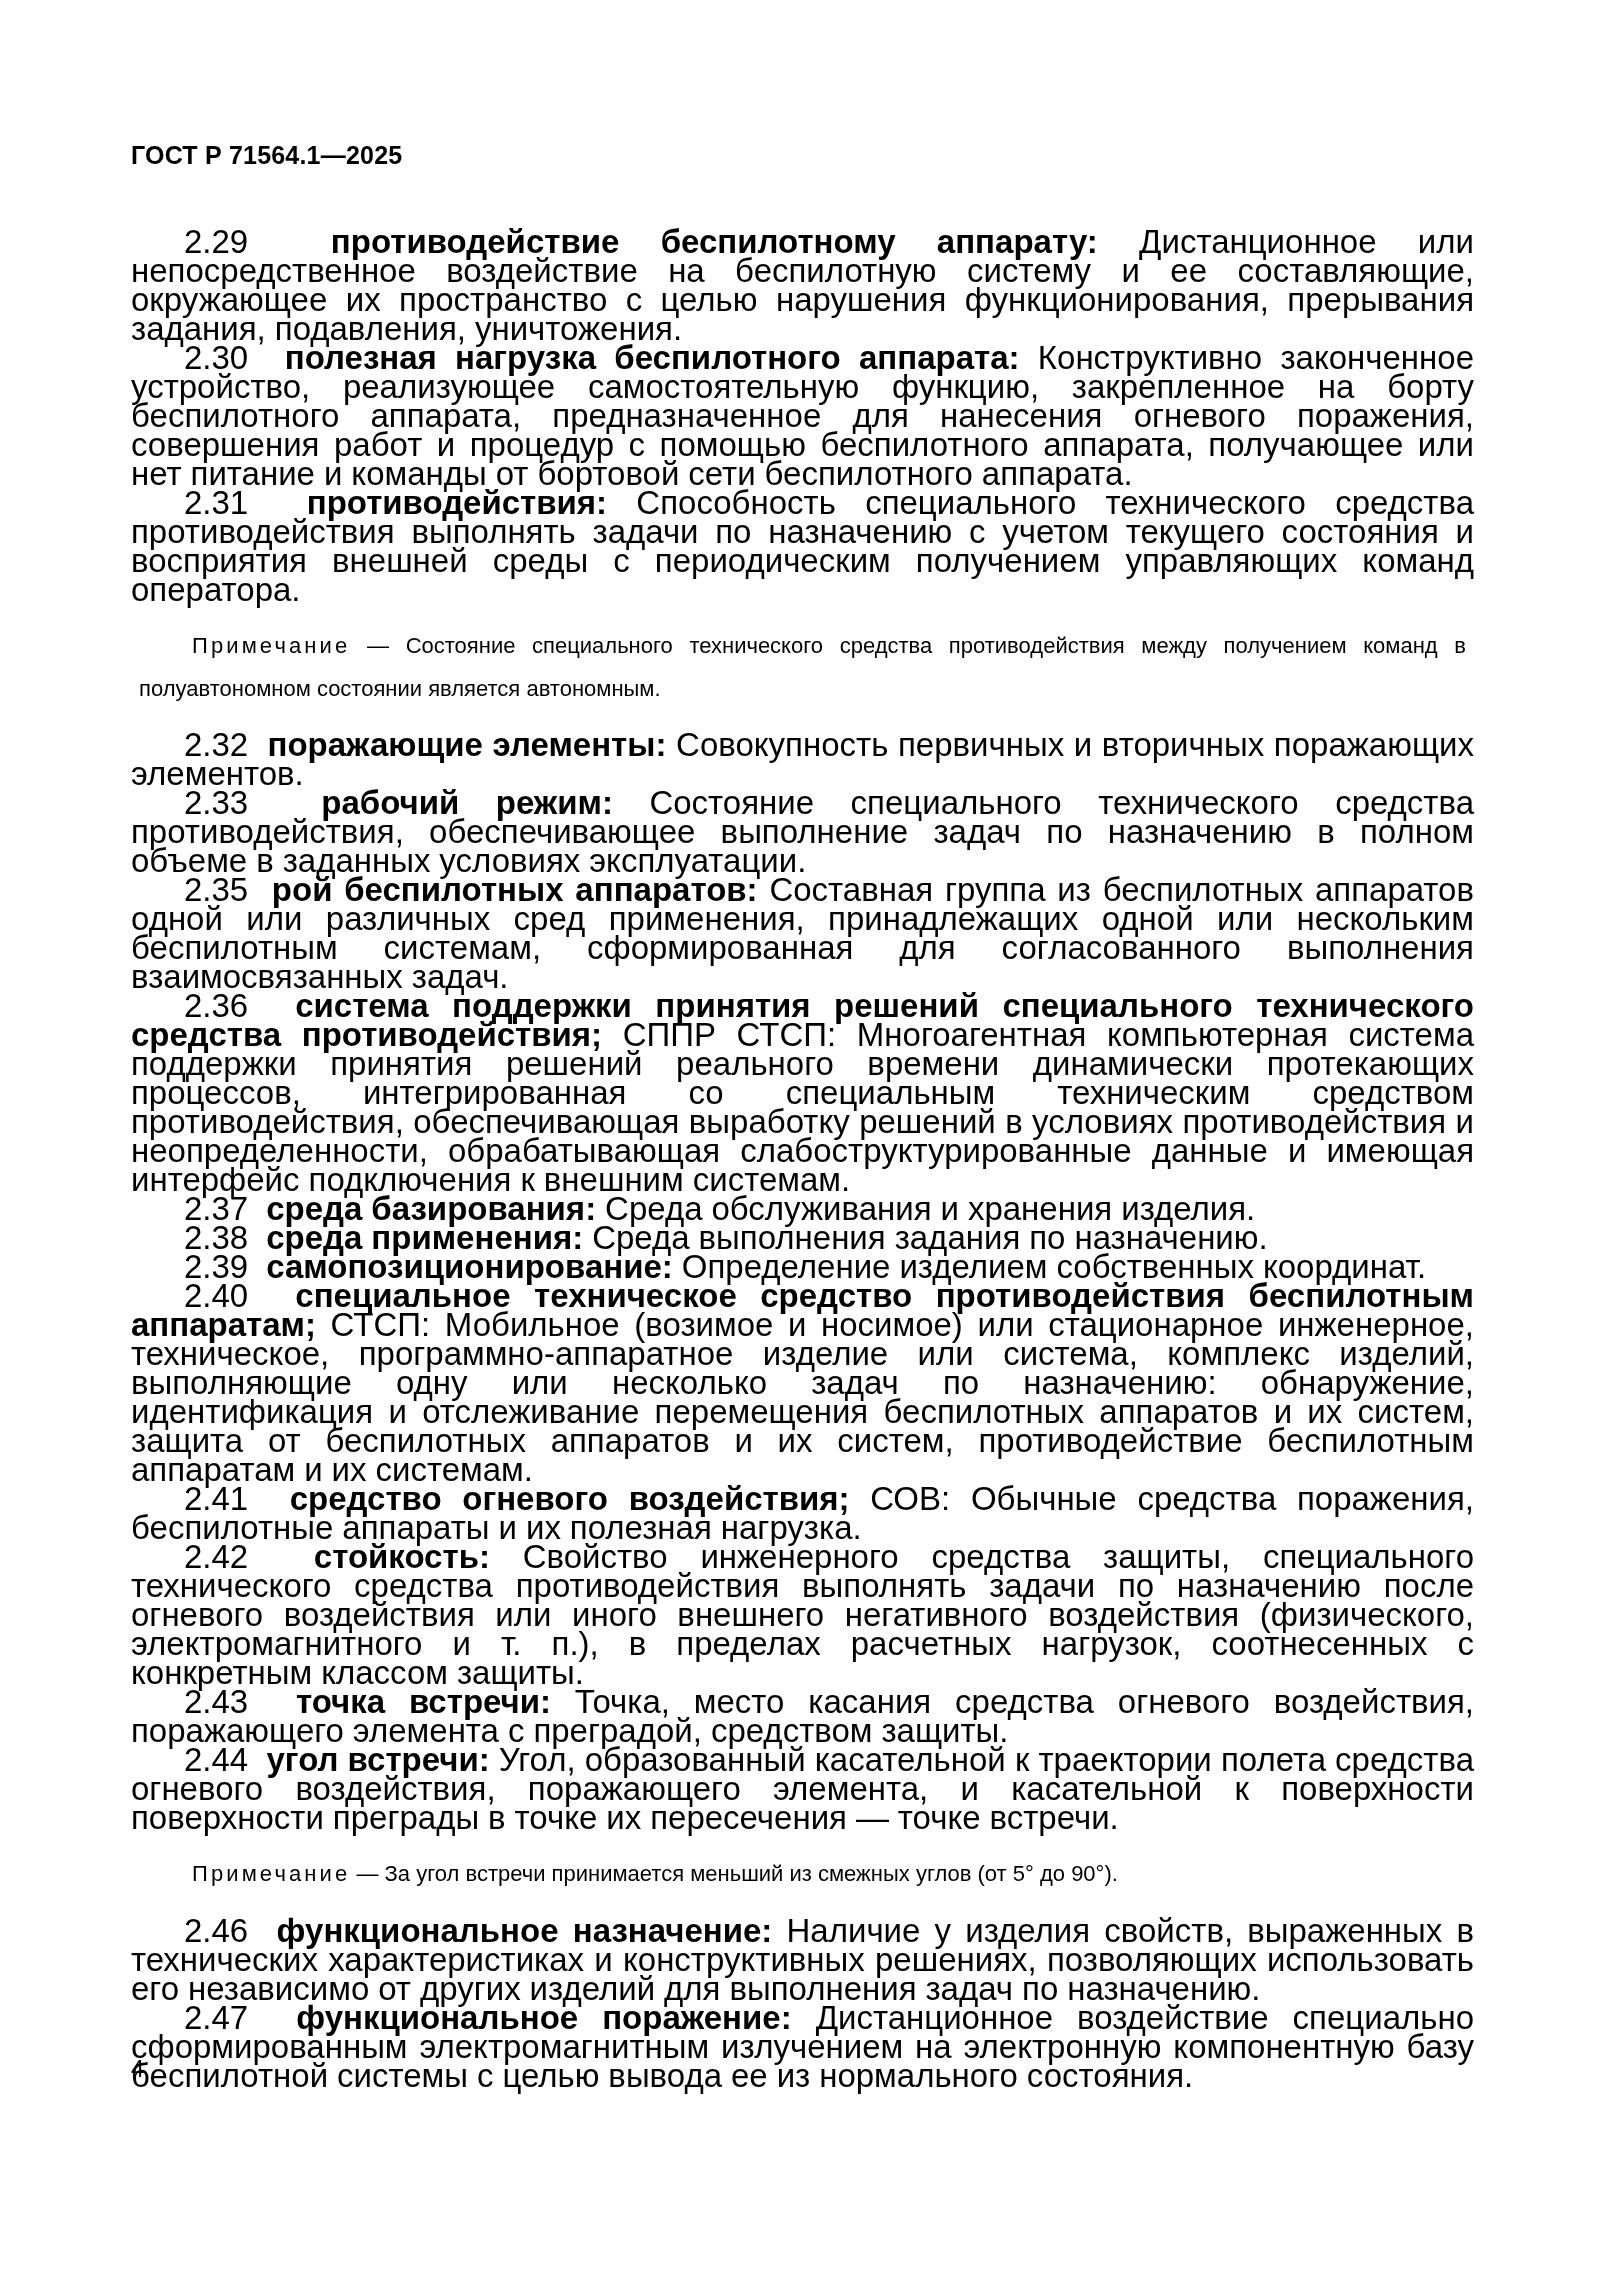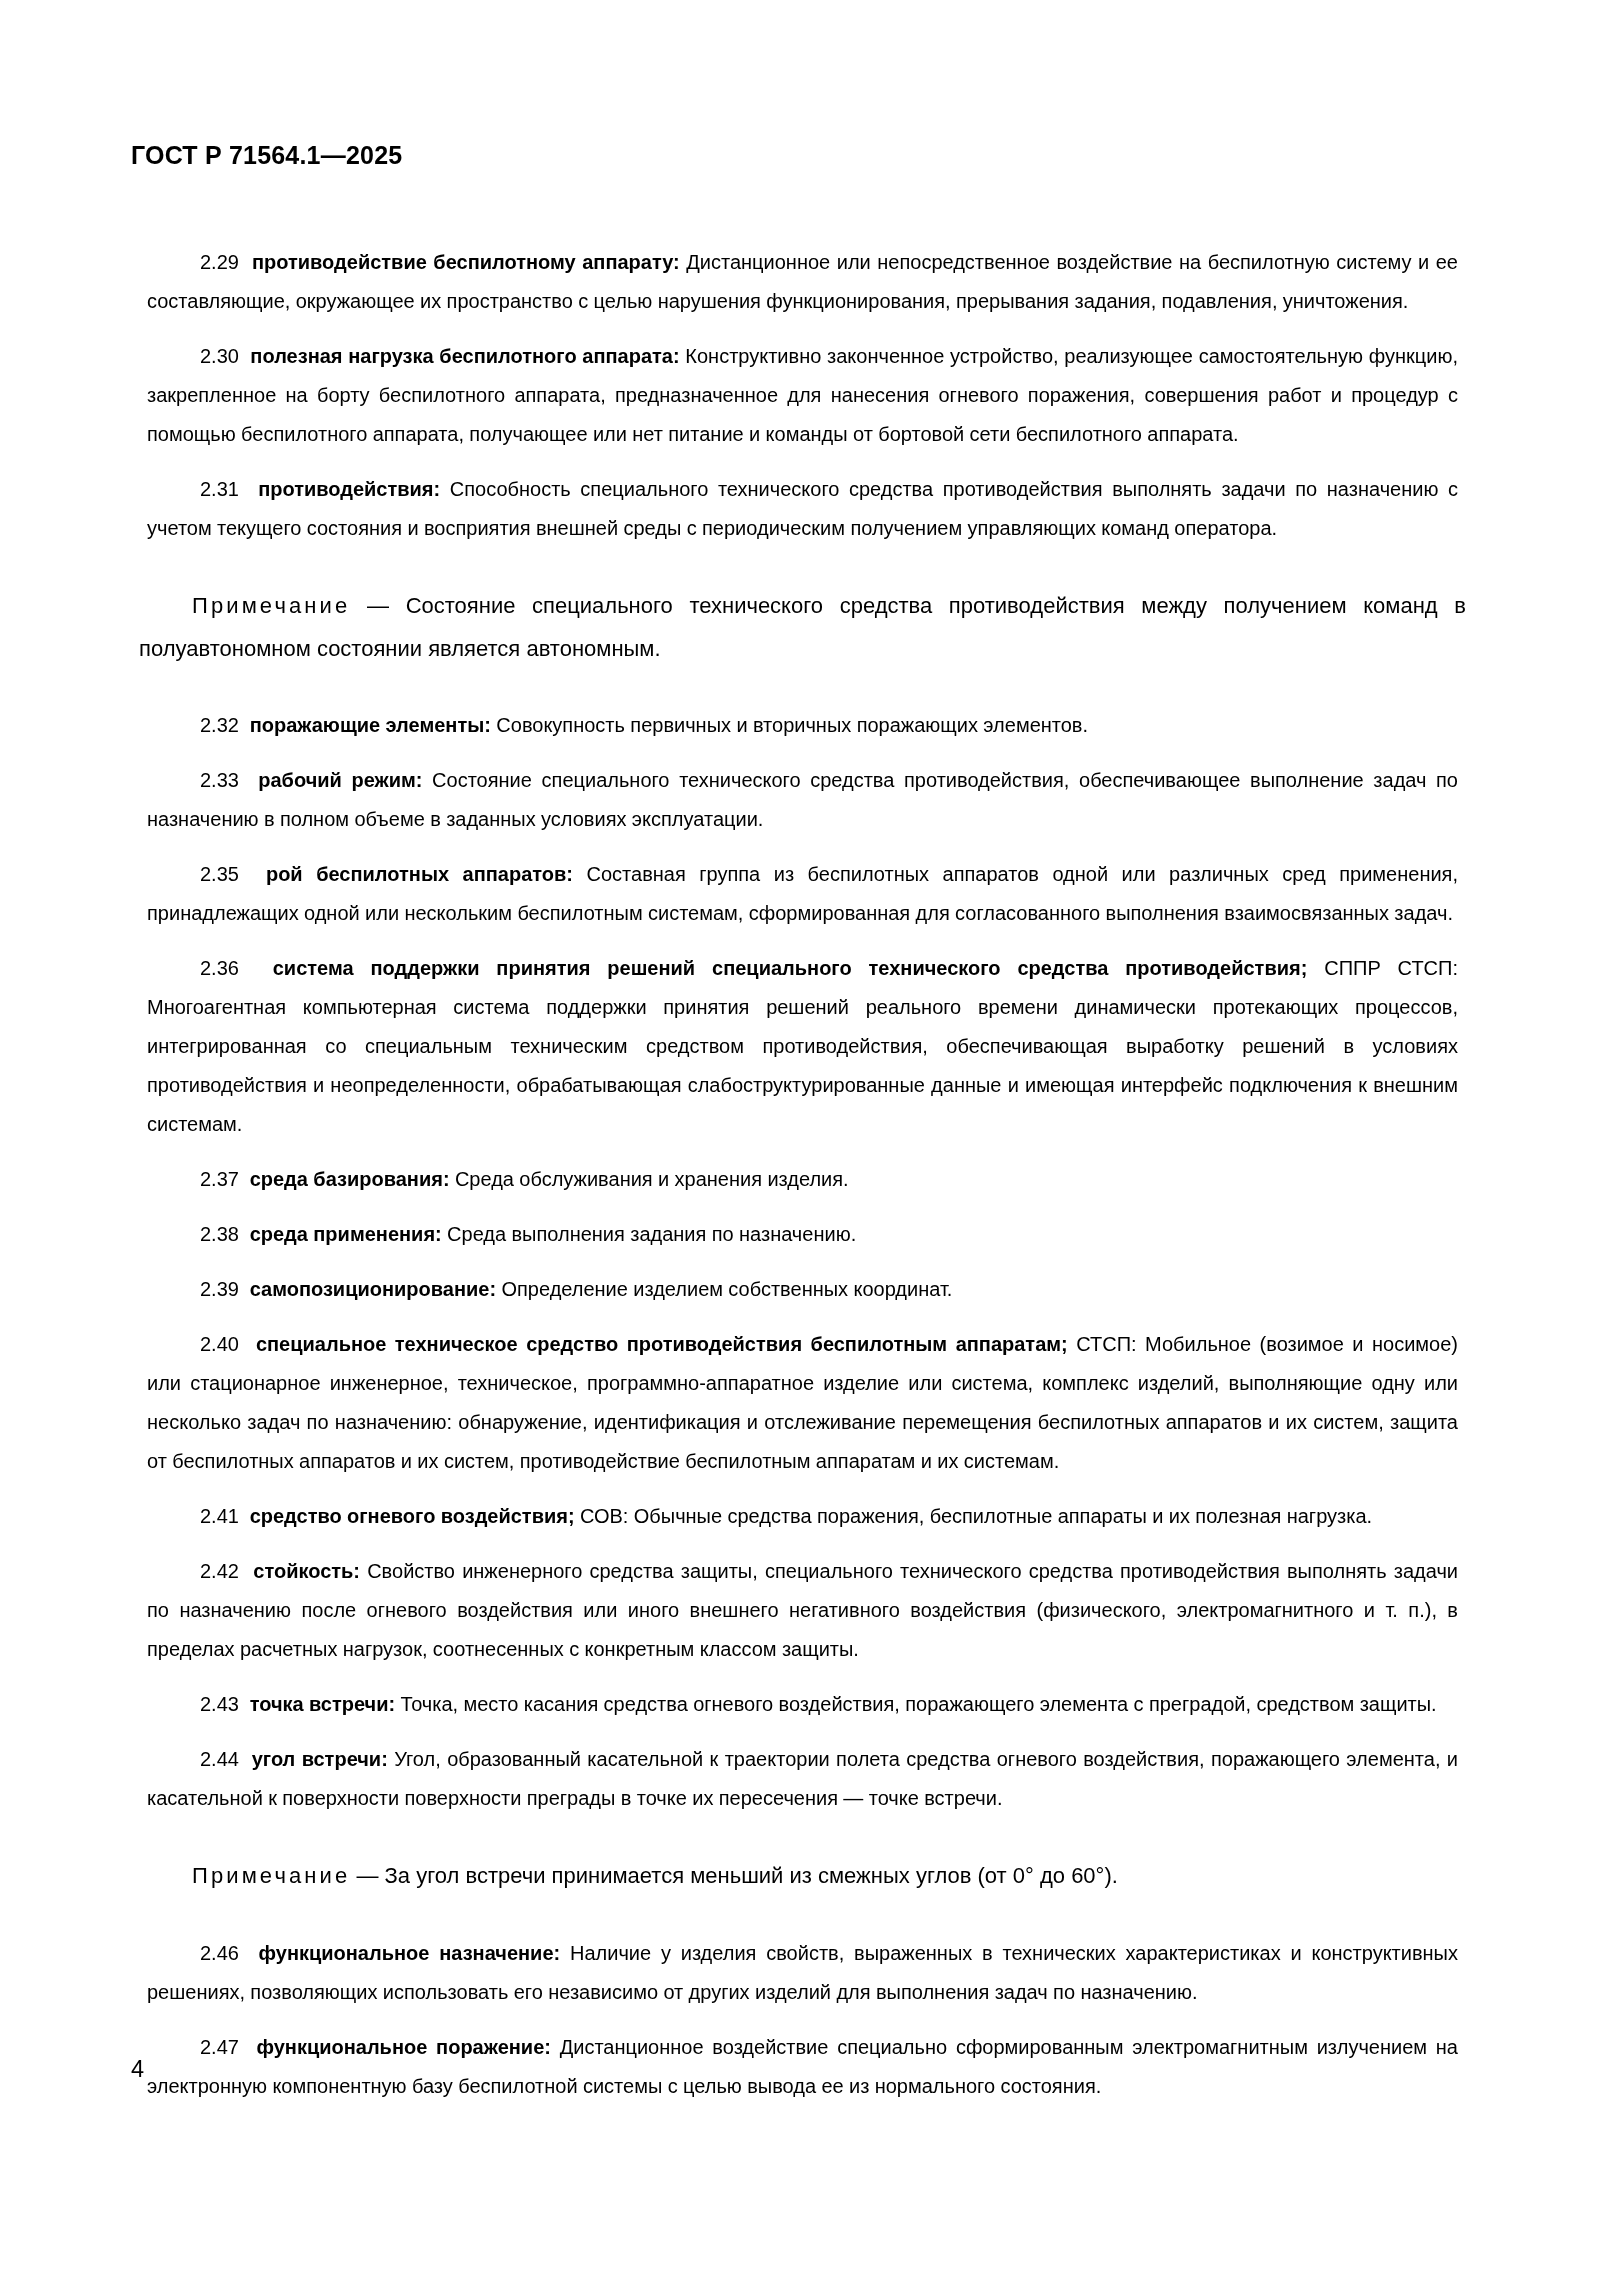--- a/index.html
+++ b/index.html
@@ -29,24 +29,24 @@
     line-height: 1;
     white-space: nowrap;
   }
   .body-block {
     position: absolute;
     left: 131px;
     top: 227px;
     width: 1343px;
   }
   p.para {
-    margin: 16px;
+    margin: 0;
     padding: 0;
-    font-size: 20px;
-    line-height: 39px;
+    font-size: 33px;
+    line-height: 29px;
     text-align: justify;
     text-justify: inter-word;
     text-indent: 53px;
     hyphens: manual;
     -webkit-hyphens: manual;
     word-spacing: -0.2px;
   }
   p.para.last-line-left {
     text-align-last: left;
   }
@@ -122,21 +122,21 @@
     <p class="para term-num"><span>2.41</span>&nbsp;&nbsp;<span class="term">средство огневого воздействия;</span><span> СОВ: Обычные средства поражения, беспилотные аппараты и их полезная нагрузка.</span></p>
 
     <p class="para term-num"><span>2.42</span>&nbsp;&nbsp;<span class="term">стойкость:</span><span> Свойство инженерного средства защиты, специального технического средства противодействия выполнять задачи по назначению после огневого воздействия или иного внешнего негативного воздействия (физического, электромагнитного и т. п.), в пределах расчетных нагрузок, соотнесенных с конкретным классом защиты.</span></p>
 
     <p class="para term-num"><span>2.43</span>&nbsp;&nbsp;<span class="term">точка встречи:</span><span> Точка, место касания средства огневого воздействия, поражающего элемента с преградой, средством защиты.</span></p>
 
     <p class="para term-num"><span>2.44</span>&nbsp;&nbsp;<span class="term">угол встречи:</span><span> Угол, образованный касательной к траектории полета средства огневого воздействия, поражающего элемента, и касательной к поверхности поверхности преграды в точке их пересечения — точке встречи.</span></p>
 
     <div class="gap-note-top"></div>
 
-    <p class="note"><span class="note-label">Примечание</span><span class="note-sep"> — </span><span>За угол встречи принимается меньший из смежных углов (от 0° до 60°).</span></p>
+    <p class="note"><span class="note-label">Примечание</span><span class="note-sep"> — </span><span>За угол встречи принимается меньший из смежных углов (от 5° до 90°).</span></p>
 
     <div class="gap-note-bottom"></div>
 
 
     <p class="para term-num"><span>2.46</span>&nbsp;&nbsp;<span class="term">функциональное назначение:</span><span> Наличие у изделия свойств, выраженных в технических характеристиках и конструктивных решениях, позволяющих использовать его независимо от других изделий для выполнения задач по назначению.</span></p>
 
     <p class="para term-num"><span>2.47</span>&nbsp;&nbsp;<span class="term">функциональное поражение:</span><span> Дистанционное воздействие специально сформированным электромагнитным излучением на электронную компонентную базу беспилотной системы с целью вывода ее из нормального состояния.</span></p>
 
   </div>
 

